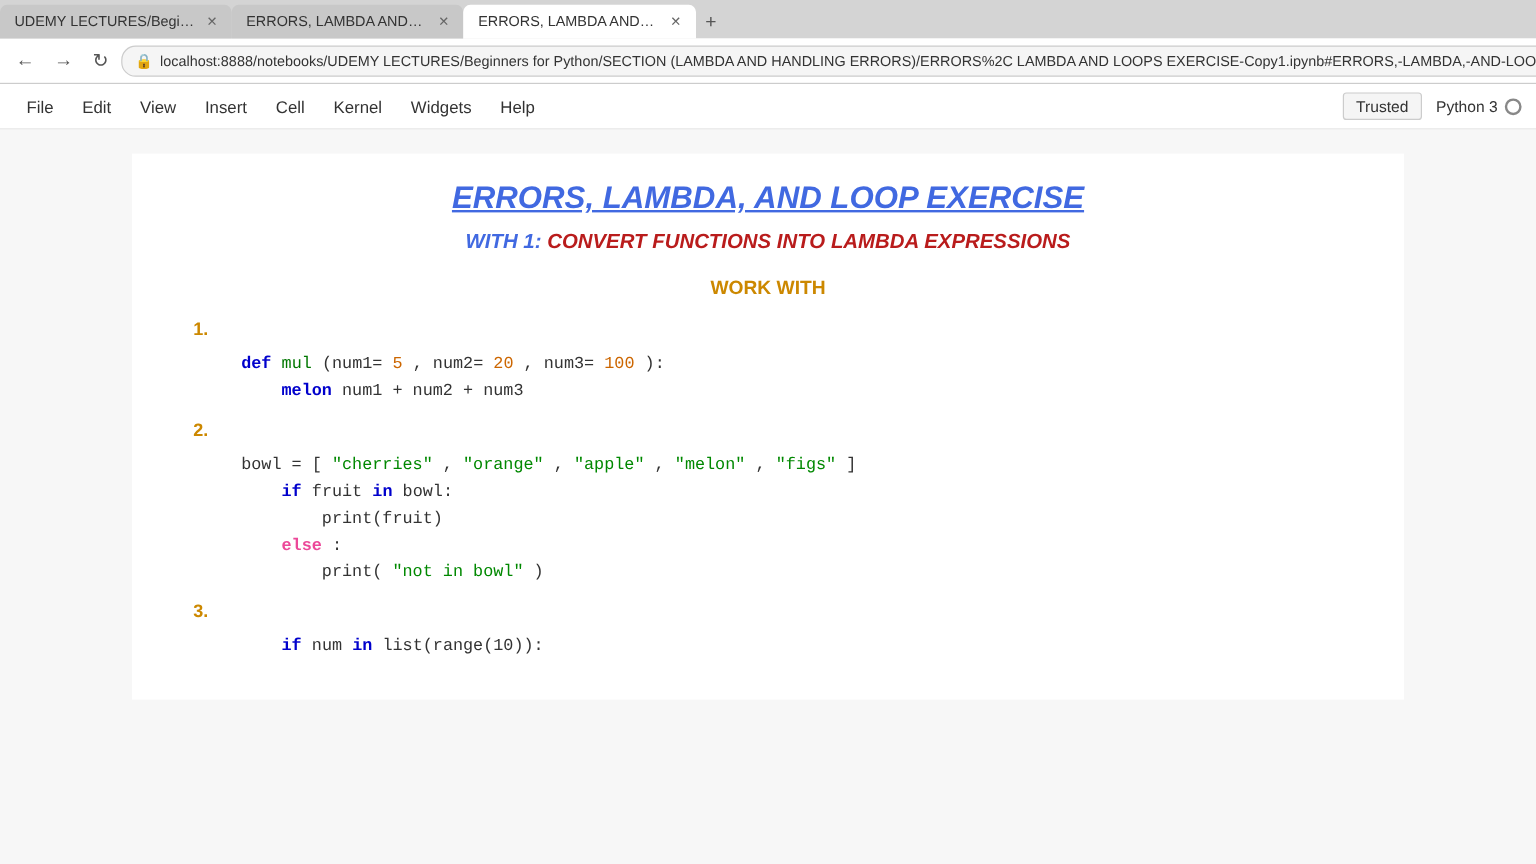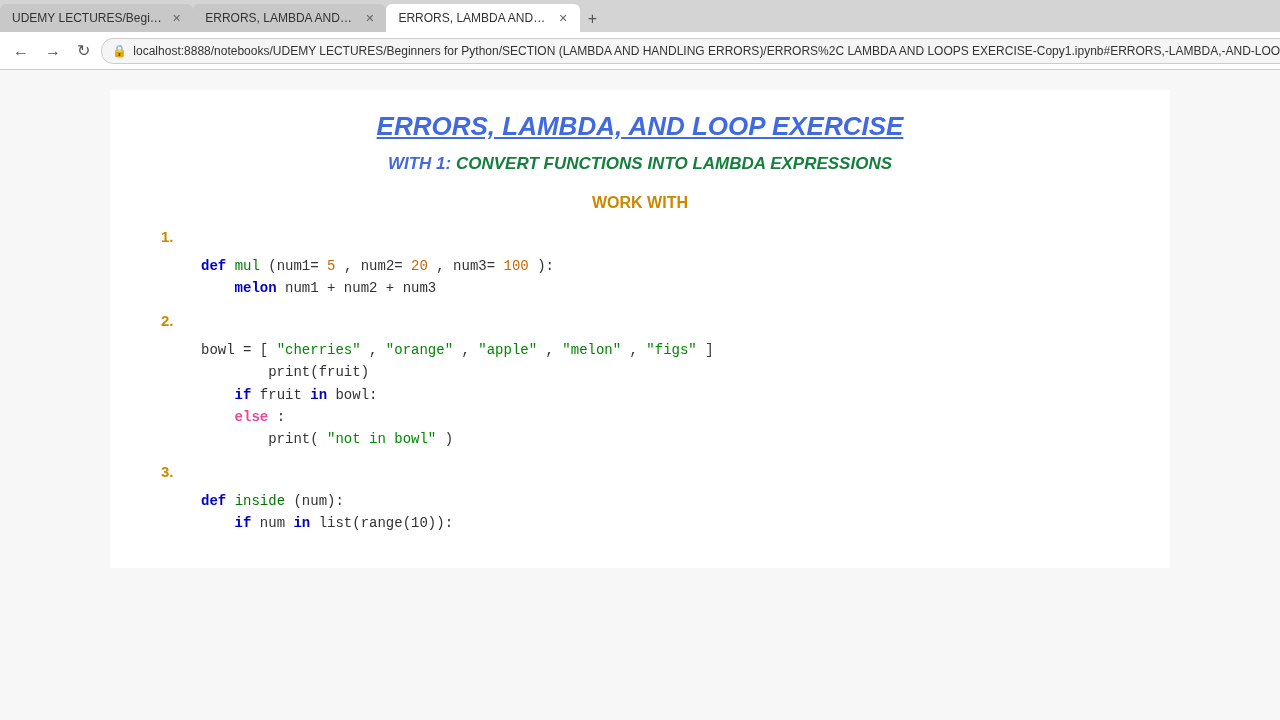--- a/index.html
+++ b/index.html
@@ -81,30 +81,45 @@
     <button class="nav-btn">←</button>
     <button class="nav-btn">→</button>
     <button class="nav-btn">↻</button>
     <div class="url-box">
       <span style="color:#555; font-size:12px;">🔒</span>
       <span class="url-text">localhost:8888/notebooks/UDEMY LECTURES/Beginners for Python/SECTION (LAMBDA AND HANDLING ERRORS)/ERRORS%2C LAMBDA AND LOOPS EXERCISE-Copy1.ipynb#ERRORS,-LAMBDA,-AND-LOOP-EXERCISE</span>
     </div>
 
   </div>
 
+  <div class="jupyter-menubar">
+    <div class="menu-item">File</div>
+    <div class="menu-item">Edit</div>
+    <div class="menu-item">View</div>
+    <div class="menu-item">Insert</div>
+    <div class="menu-item">Cell</div>
+    <div class="menu-item">Kernel</div>
+    <div class="menu-item">Widgets</div>
+    <div class="menu-item">Help</div>
+    <div class="trusted-badge">Trusted</div>
+    <div class="kernel-info">
+      <span>Python 3</span>
+      <span class="kernel-circle"></span>
+    </div>
+  </div>
 
   <div class="notebook-outer">
     <div class="notebook-scroll">
       <div class="notebook-content">
 
         <div class="md-cell">
           <div class="page-title">ERRORS, LAMBDA, AND LOOP EXERCISE</div>
 
           <div class="task-title">
-            <span>WITH 1: </span><span style="color:#15803d; font-style:italic;">CONVERT FUNCTIONS INTO LAMBDA EXPRESSIONS</span>
+            <span>WITH 1: </span><span style="color:#b91c1c; font-style:italic;">CONVERT FUNCTIONS INTO LAMBDA EXPRESSIONS</span>
           </div>
 
           <div class="work-with">WORK WITH</div>
 
           <div class="item-num">1.</div>
           <div class="code-block">
             <div>
               <span class="kw-def">def</span>
               <span class="plain"> </span>
               <span class="fn-name">mul</span>
@@ -131,47 +146,41 @@
               <span class="str-green">"orange"</span>
               <span class="plain">, </span>
               <span class="str-green">"apple"</span>
               <span class="plain">, </span>
               <span class="str-green">"melon"</span>
               <span class="plain">, </span>
               <span class="str-green">"figs"</span>
               <span class="plain">]</span>
             </div>
             <div>
-              &nbsp;&nbsp;&nbsp;&nbsp;&nbsp;&nbsp;&nbsp;&nbsp;<span class="plain">print(fruit)</span>
-            </div>
-            <div>
               &nbsp;&nbsp;&nbsp;&nbsp;<span class="kw-if">if</span>
               <span class="plain"> fruit </span>
               <span class="kw-in">in</span>
               <span class="plain"> bowl:</span>
+            </div>
+            <div>
+              &nbsp;&nbsp;&nbsp;&nbsp;&nbsp;&nbsp;&nbsp;&nbsp;<span class="plain">print(fruit)</span>
             </div>
             <div>
               &nbsp;&nbsp;&nbsp;&nbsp;<span class="kw-else">else</span>
               <span class="plain">:</span>
             </div>
             <div>
               &nbsp;&nbsp;&nbsp;&nbsp;&nbsp;&nbsp;&nbsp;&nbsp;<span class="plain">print(</span>
               <span class="str-green">"not in bowl"</span>
               <span class="plain">)</span>
             </div>
           </div>
 
           <div class="item-num">3.</div>
           <div class="code-block">
-            <div>
-              <span class="kw-def">def</span>
-              <span class="plain"> </span>
-              <span class="fn-name">inside</span>
-              <span class="plain">(num):</span>
-            </div>
             <div>
               &nbsp;&nbsp;&nbsp;&nbsp;<span class="kw-if">if</span>
               <span class="plain"> num </span>
               <span class="kw-in">in</span>
               <span class="plain"> list(range(10)):</span>
             </div>
           </div>
 
         </div>
       </div>

